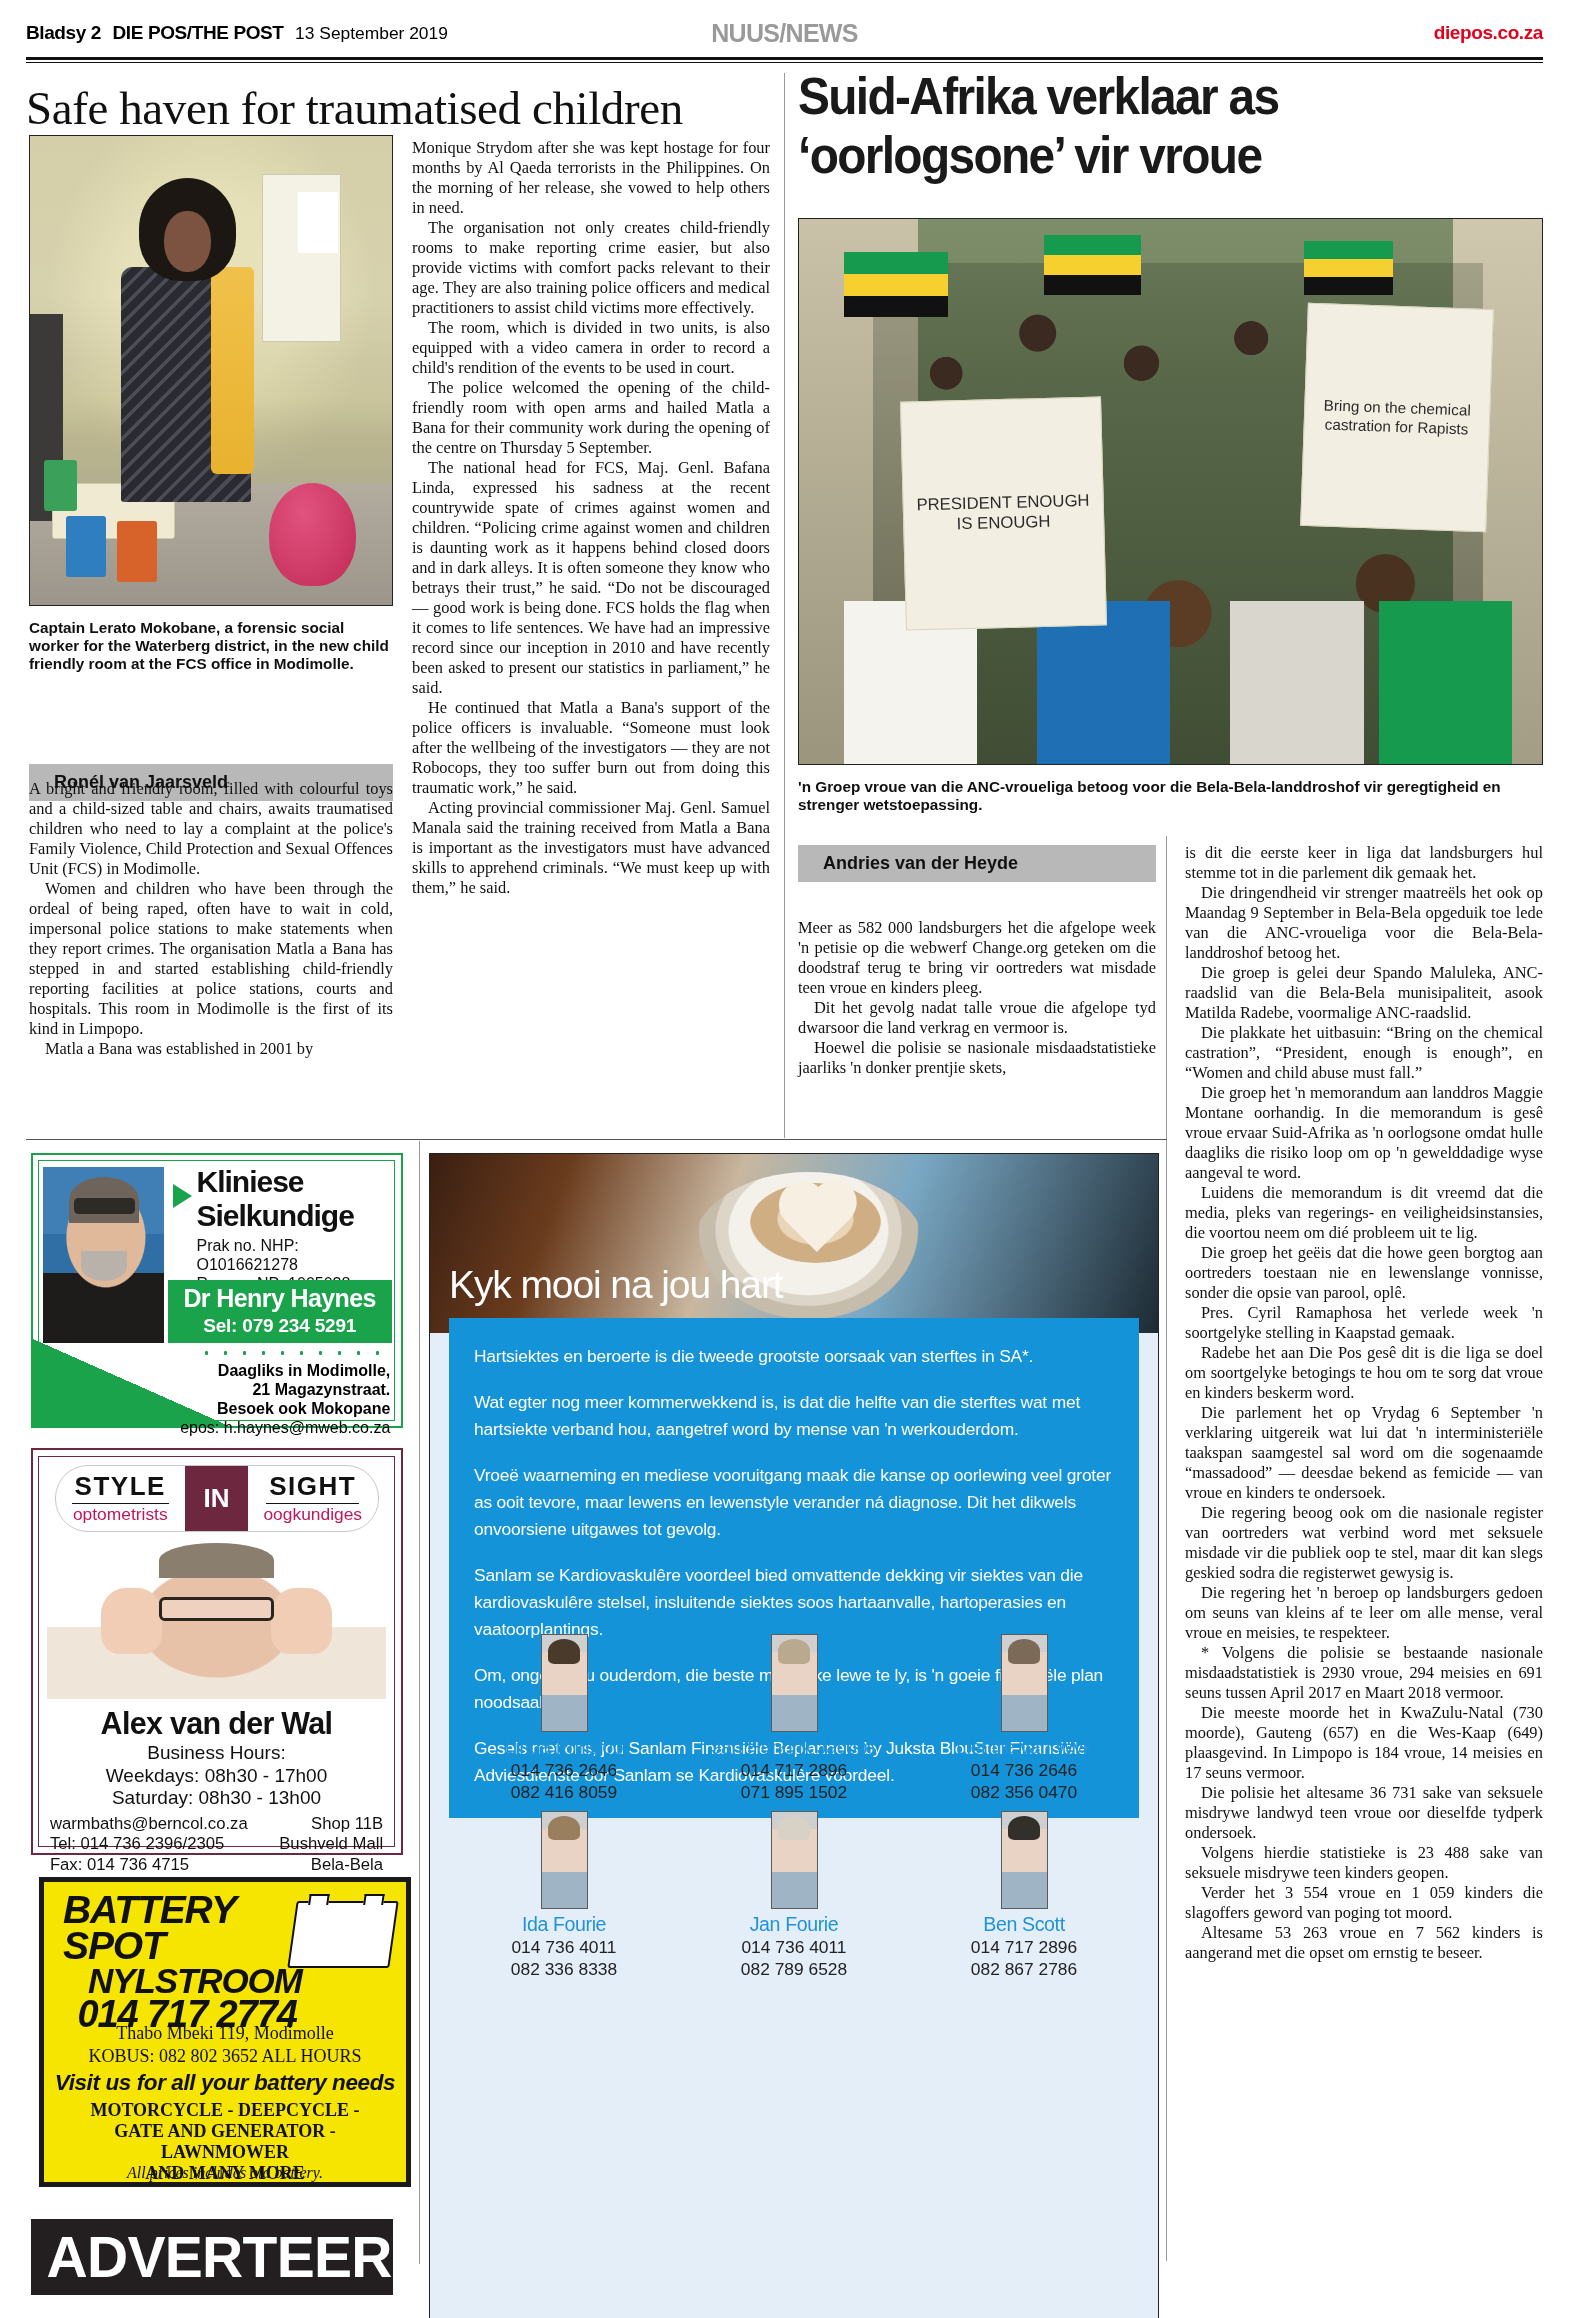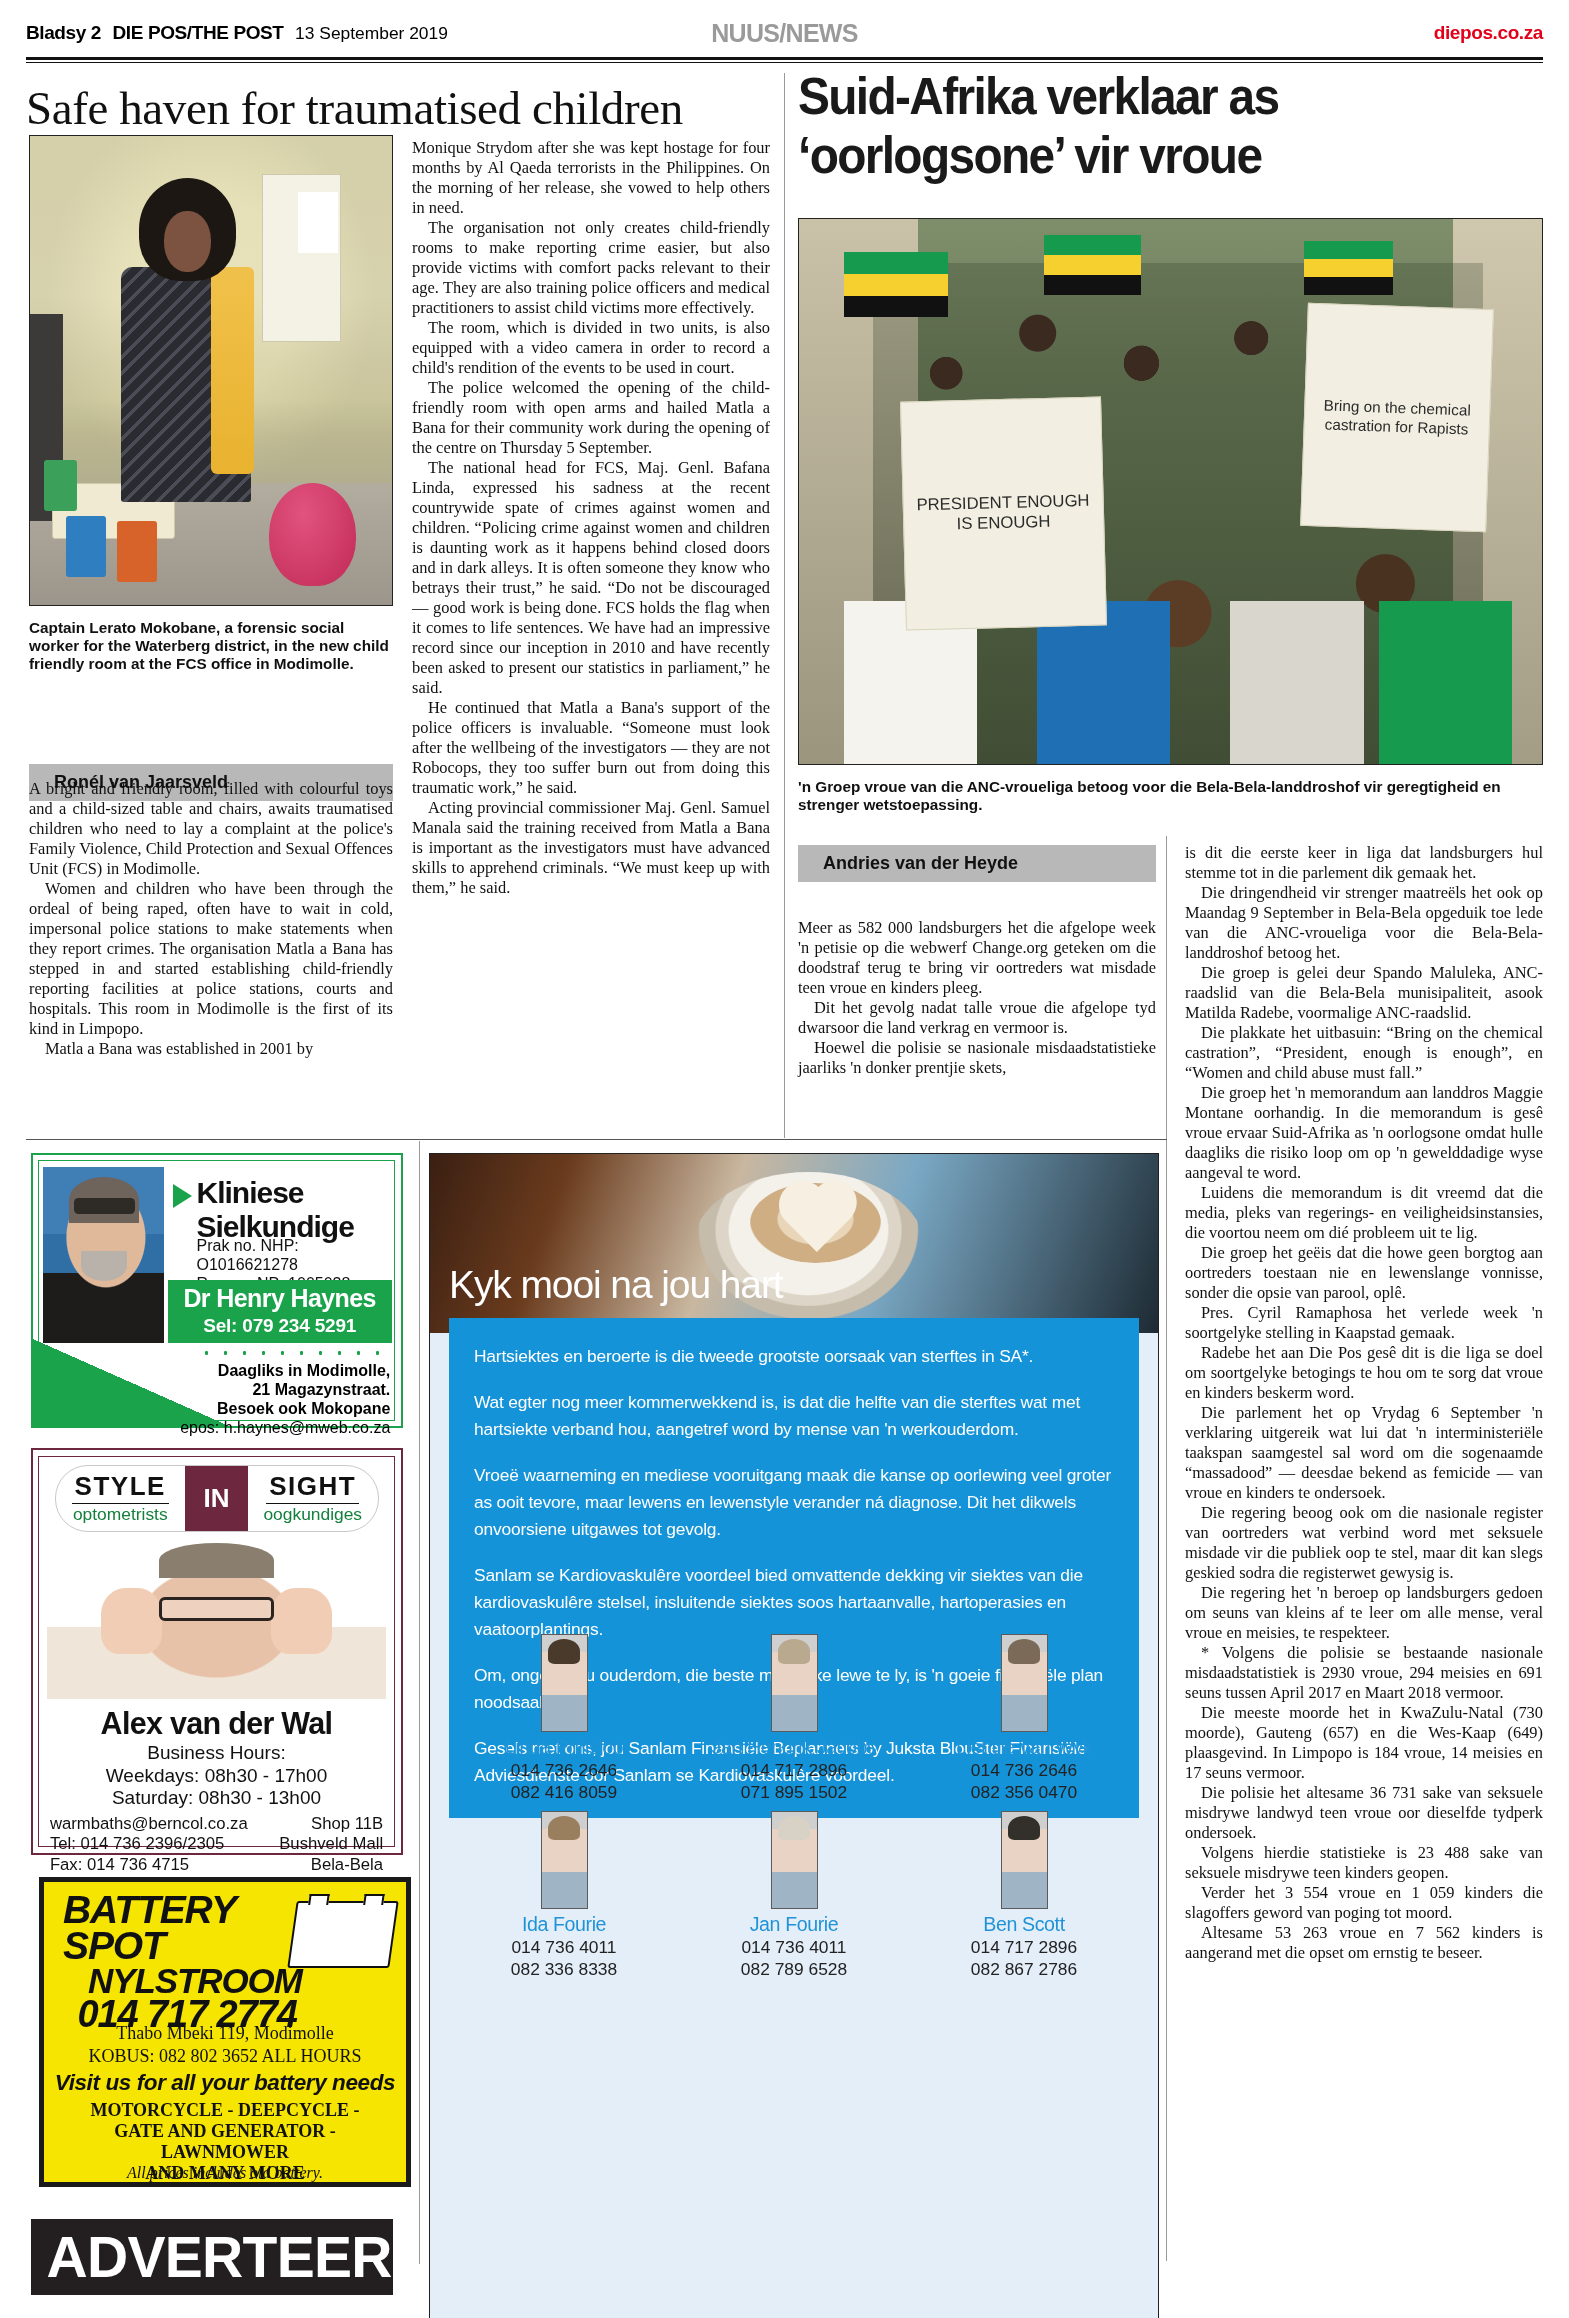--- a/index.html
+++ b/index.html
@@ -166,21 +166,21 @@
   .ad-ks .portrait .beard { position:absolute; left:32%; top:48%; width:38%; height:17%;
      background:#b9b2aa; border-radius:0 0 50% 50%; }
   .ad-ks .arrow {
     position: absolute; left: 140px; top: 29px; width: 0; height: 0;
     border-left: 19.6px solid #1aa34a; border-top: 12.4px solid transparent;
     border-bottom: 12.4px solid transparent;
   }
   .ad-ks h3 {
     position: absolute; left: 164px; top: 10.2px; right: 7.3px;
     font-family: "Liberation Sans", sans-serif; font-weight: bold;
-    font-size: 30px; line-height: 34px; letter-spacing: -1px; color: #111; margin-top: 11px;
+    font-size: 30px; line-height: 34px; letter-spacing: -1px; color: #111;
   }
   .ad-ks .prak {
     position: absolute; left: 164px; top: 81px; right: 7.3px;
     font-family: "Liberation Sans", sans-serif; font-size: 16px;
     line-height: 19px; color: #111;
   }
   .ad-ks .greenbar {
     position: absolute; left: 135px; top: 125px; right: 8.7px; height: 63px;
     background: #1aa34a; color: #fff; text-align: center;
     font-family: "Liberation Sans", sans-serif; font-weight: bold;
@@ -206,21 +206,21 @@
     position: absolute; left: 22px; right: 22px; top: 14.5px; height: 67px;
     border: 1.5px solid #c9c9c9; border-radius: 33px; display:flex;
     align-items:center; justify-content:center; overflow:hidden;
   }
   .ad-sis .lb-col { flex:1; text-align:center; }
   .ad-sis .lb-word {
     font-family:"Liberation Sans", sans-serif; font-weight:bold;
     font-size:26px; letter-spacing:1.5px; color:#111;
     border-bottom:1.5px solid #111; display:inline-block; padding:0 2.9px 1.5px;
   }
-  .ad-sis .lb-sub { font-family:"Liberation Sans", sans-serif; font-size:17.4px; color:#15803d; }
+  .ad-sis .lb-sub { font-family:"Liberation Sans", sans-serif; font-size:17.4px; color:#be185d; }
   .ad-sis .lb-mid {
     width: 63px; align-self: stretch; background:#6d2840; color:#fff;
     display:flex; align-items:center; justify-content:center;
     font-family:"Liberation Sans", sans-serif; font-weight:bold; font-size:26px;
   }
   .ad-sis .photo2 {
     position: absolute; left: 14.5px; right: 14.5px; top: 90px; height: 159px;
     background:
       radial-gradient(ellipse 30% 46% at 50% 52%, #e8c2a8 0 74%, rgba(232,194,168,0) 76%),
       linear-gradient(180deg,#ffffff 0 55%, #efe6d9 55% 100%);

